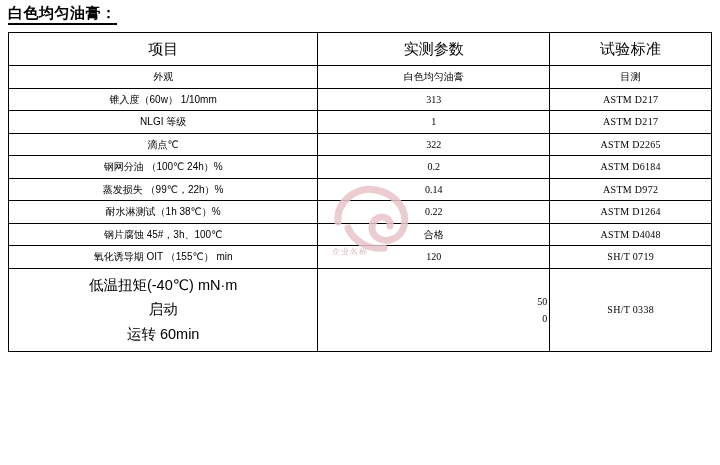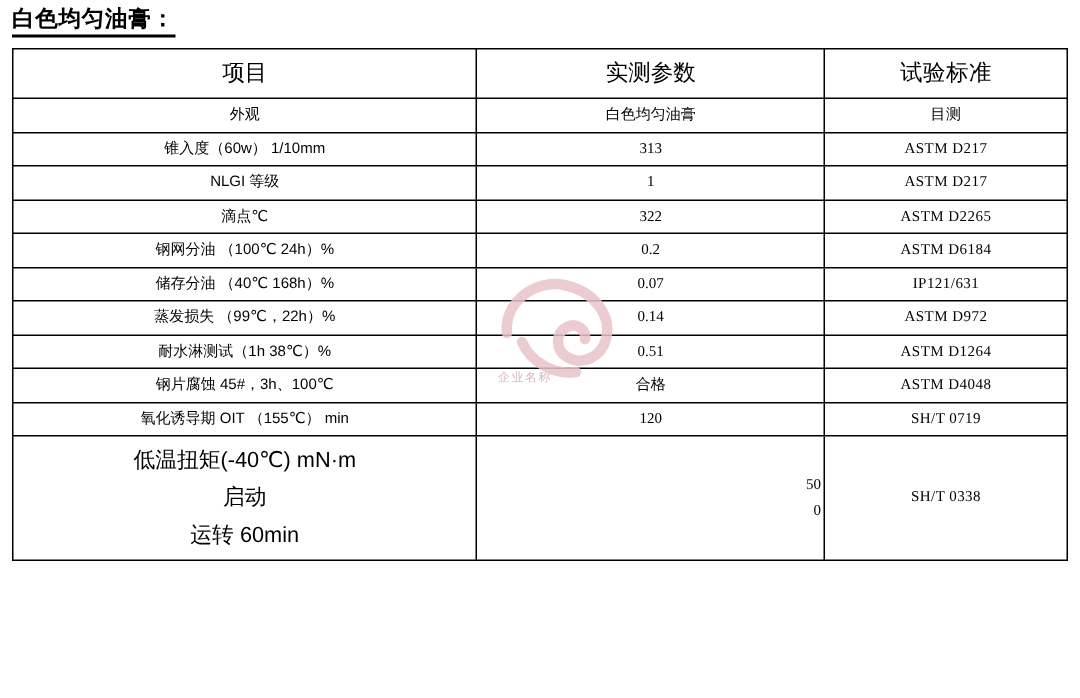--- a/index.html
+++ b/index.html
@@ -137,32 +137,27 @@
           <td class="item">滴点℃</td>
           <td class="value">322</td>
           <td class="std">ASTM D2265</td>
         </tr>
         <tr>
           <td class="item">钢网分油 （100℃ 24h）%</td>
           <td class="value">0.2</td>
           <td class="std">ASTM D6184</td>
         </tr>
         <tr>
-          <td class="item">储存分油 （40℃ 168h）%</td>
-          <td class="value">0.07</td>
-          <td class="std">IP121/631</td>
-        </tr>
-        <tr>
           <td class="item">蒸发损失 （99℃，22h）%</td>
           <td class="value">0.14</td>
           <td class="std">ASTM D972</td>
         </tr>
         <tr>
           <td class="item">耐水淋测试（1h 38℃）%</td>
-          <td class="value">0.51</td>
+          <td class="value">0.22</td>
           <td class="std">ASTM D1264</td>
         </tr>
         <tr>
           <td class="item">钢片腐蚀 45#，3h、100℃</td>
           <td class="value">合格</td>
           <td class="std">ASTM D4048</td>
         </tr>
         <tr>
           <td class="item">氧化诱导期 OIT （155℃） min</td>
           <td class="value">120</td>

